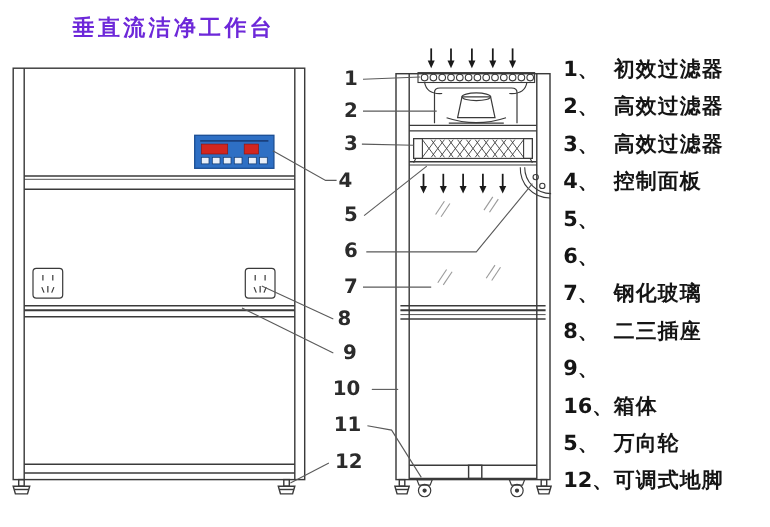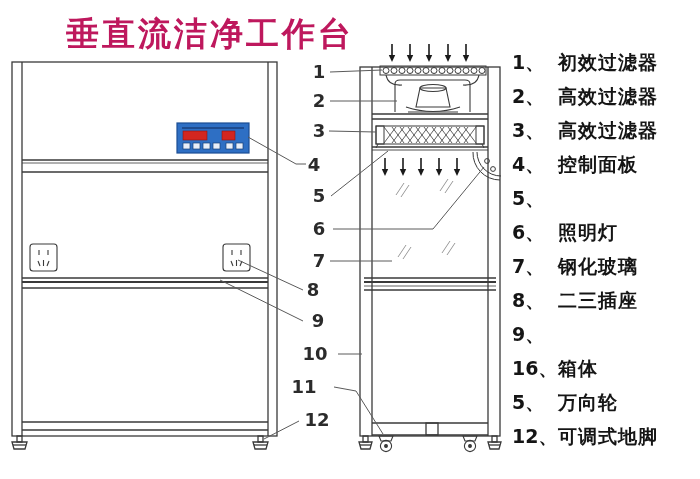--- a/index.html
+++ b/index.html
@@ -1,22 +1,22 @@
 <!DOCTYPE html>
 <html><head>
 <meta charset="utf-8">
 <style>
   html,body{margin:0;padding:0;}
   body{
     width:700px;height:479px;position:relative;background:#ffffff;overflow:hidden;
     font-family:"DejaVu Sans","Liberation Sans",sans-serif;color:#1a1a1a;
   }
   .page-title{
-    position:absolute;left:66px;top:12px;font-size:33px;font-weight:bold;
-    letter-spacing:3px;color:#be185d;white-space:nowrap;text-align:right;
+    position:absolute;left:66px;top:12px;font-size:20px;font-weight:bold;
+    letter-spacing:3px;color:#6d28d9;white-space:nowrap;text-align:right;
   }
   svg{position:absolute;left:0;top:0;}
   .callout{
     position:absolute;transform:translate(-50%,-50%);
     font-size:18px;font-weight:bold;color:#2b2b2b;line-height:1;
   }
   .legend{position:absolute;left:512px;top:46px;width:186px;}
   .legend-row{display:flex;align-items:center;height:34px;font-size:19px;font-weight:bold;color:#151515;white-space:nowrap;}
   .legend-num{min-width:46px;}
   .legend-label{letter-spacing:1px;}
@@ -234,21 +234,21 @@
 <div class="callout" style="left:319px;top:72px">1</div>
 <div class="callout" style="left:319px;top:101px">2</div>
 <div class="callout" style="left:319px;top:131px">3</div>
 <div class="callout" style="left:314px;top:165px">4</div>
 <div class="callout" style="left:319px;top:196px">5</div>
 <div class="callout" style="left:319px;top:229px">6</div>
 <div class="callout" style="left:319px;top:261px">7</div>
 <div class="callout" style="left:313px;top:290px">8</div>
 <div class="callout" style="left:318px;top:321px">9</div>
 <div class="callout" style="left:315px;top:354px">10</div>
-<div class="callout" style="left:304px;top:387px">11</div>
+<div class="callout" style="left:316px;top:387px">11</div>
 <div class="callout" style="left:317px;top:420px">12</div>
 
 <div class="legend">
   <div class="legend-row">
     <span class="legend-num">1、</span>
     <span class="legend-label">初效过滤器</span>
   </div>
   <div class="legend-row">
     <span class="legend-num">2、</span>
     <span class="legend-label">高效过滤器</span>
@@ -259,21 +259,20 @@
   </div>
   <div class="legend-row">
     <span class="legend-num">4、</span>
     <span class="legend-label">控制面板</span>
   </div>
   <div class="legend-row">
     <span class="legend-num">5、</span>
   </div>
   <div class="legend-row">
     <span class="legend-num">6、</span>
-    <span class="legend-label">照明灯</span>
   </div>
   <div class="legend-row">
     <span class="legend-num">7、</span>
     <span class="legend-label">钢化玻璃</span>
   </div>
   <div class="legend-row">
     <span class="legend-num">8、</span>
     <span class="legend-label">二三插座</span>
   </div>
   <div class="legend-row">

